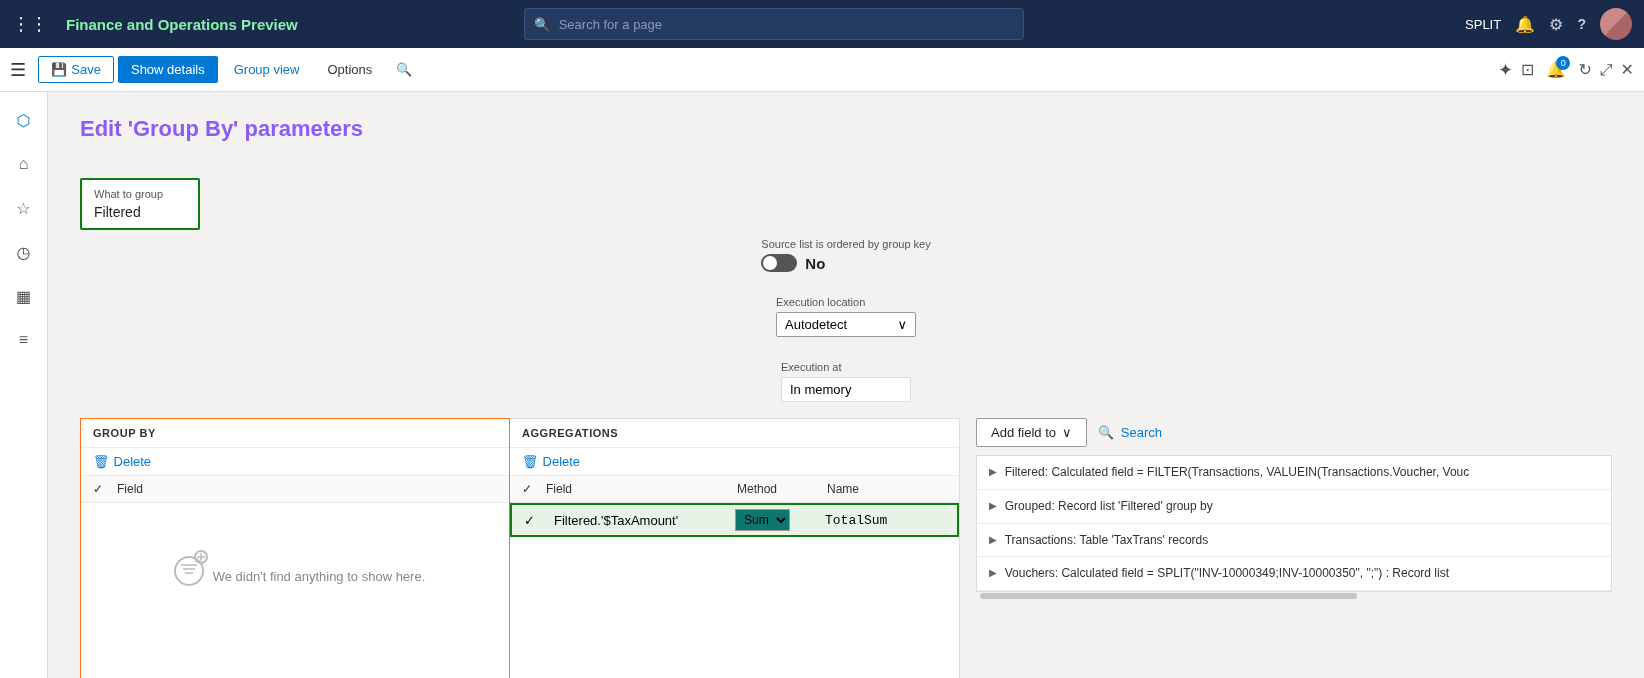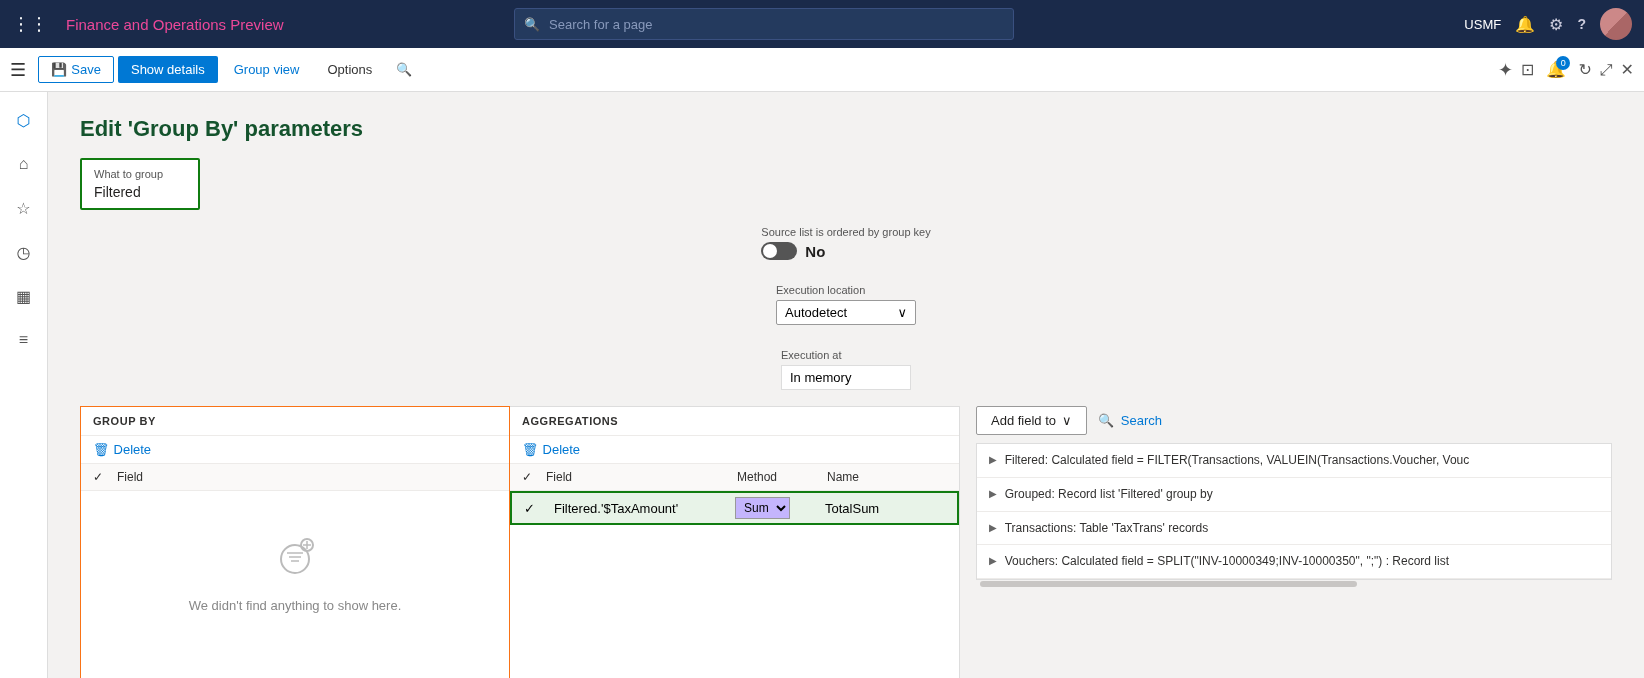--- a/index.html
+++ b/index.html
@@ -9,21 +9,21 @@
     .top-nav {
       background: #1a2a4a;
       height: 48px;
       display: flex;
       align-items: center;
       padding: 0 12px;
       color: white;
       gap: 10px;
     }
     .top-nav .app-grid-icon { color: white; font-size: 18px; cursor: pointer; margin-right: 8px; }
-    .top-nav .app-title { font-size: 15px; font-weight: 400; color: #ec4899; flex: 0 0 auto; }
+    .top-nav .app-title { font-size: 15px; font-weight: 700; color: #86efac; flex: 0 0 auto; }
     .top-nav .search-bar {
       flex: 1;
       max-width: 500px;
       margin: 0 auto;
       background: #243a5e;
       border: 1px solid #3a5080;
       border-radius: 3px;
       display: flex;
       align-items: center;
       padding: 0 10px;
@@ -112,31 +112,31 @@
 
     
     .main-content {
       margin-left: 48px;
       margin-top: 0;
       padding: 24px 32px;
       overflow: auto;
       height: calc(100vh - 92px);
     }
     .page-title {
-      font-size: 22px; font-weight: 600; color: #14532d;
-      margin-bottom: 16px;
+      font-size: 22px; font-weight: 600; color: #8b5cf6;
+      margin-bottom: 36px;
     }
 
     
     .what-to-group-box {
       border: 2px solid #107c10;
       border-radius: 2px;
       padding: 8px 12px;
       display: inline-block;
-      margin-bottom: 16px;
+      margin-bottom: 8px;
       background: #fff;
       min-width: 120px;
     }
     .what-to-group-label {
       font-size: 11px; color: #555; margin-bottom: 4px;
     }
     .what-to-group-value {
       font-size: 14px; font-weight: 500; color: #201f1e;
     }
 
@@ -222,21 +222,21 @@
       font-size: 12px; color: #323130;
       font-weight: 500;
     }
     .panel-col-header .check-col { width: 24px; }
     .panel-col-header .field-col { flex: 1; }
     .panel-col-header .method-col { width: 90px; }
     .panel-col-header .name-col { width: 120px; }
 
     
     .empty-state {
-      display: flex; flex-direction: column; align-items: center;
+      display: flex; flex-direction: row; align-items: center;
       justify-content: center; padding: 40px;
       color: #888; font-size: 13px;
     }
     .empty-icon {
       font-size: 36px; margin-bottom: 10px; color: #bbb;
     }
 
     
     .agg-row {
       display: flex; align-items: center;
@@ -245,23 +245,23 @@
       background: #e8f3e8;
     }
     .agg-row .check-col { width: 24px; }
     .agg-row .field-col { flex: 1; font-size: 13px; margin-left: 6px; }
     .agg-row .method-col {
       width: 90px;
       display: flex; align-items: center; gap: 2px;
     }
     .agg-row .method-select {
       border: 1px solid #999; padding: 2px 4px; font-size: 12px;
-      background: #c4b5fd; cursor: pointer;
-    }
-    .agg-row .name-col { width: 120px; font-size: 13px; }
+      background: #0f766e; cursor: pointer;
+    }
+    .agg-row .name-col { width: 120px; font-size: 13px; font-family: Liberation Mono, monospace; }
 
     
     .right-panel {
       margin-left: 16px;
       flex: 1;
     }
     .add-field-btn {
       display: flex; align-items: center; gap: 6px;
       padding: 6px 14px;
       border: 1px solid #999;
@@ -307,21 +307,21 @@
 <body>
 
 <div class="top-nav">
   <span class="app-grid-icon">⋮⋮</span>
   <span class="app-title">Finance and Operations Preview</span>
   <div class="search-bar">
     <span style="font-size:13px;">🔍</span>
     <input type="text" placeholder="Search for a page" style="">
   </div>
   <div class="top-nav-right">
-    <span class="org-label">USMF</span>
+    <span class="org-label">SPLIT</span>
     <span class="icon-btn">🔔</span>
     <span class="icon-btn">⚙</span>
     <span class="icon-btn" style="font-size:14px;font-weight:bold;">?</span>
     <div class="avatar" style="background: linear-gradient(135deg, #c88 50%, #a66 50%);"></div>
   </div>
 </div>
 
 <div class="toolbar">
   <span class="menu-icon">☰</span>
   <button class="toolbar-btn save">

